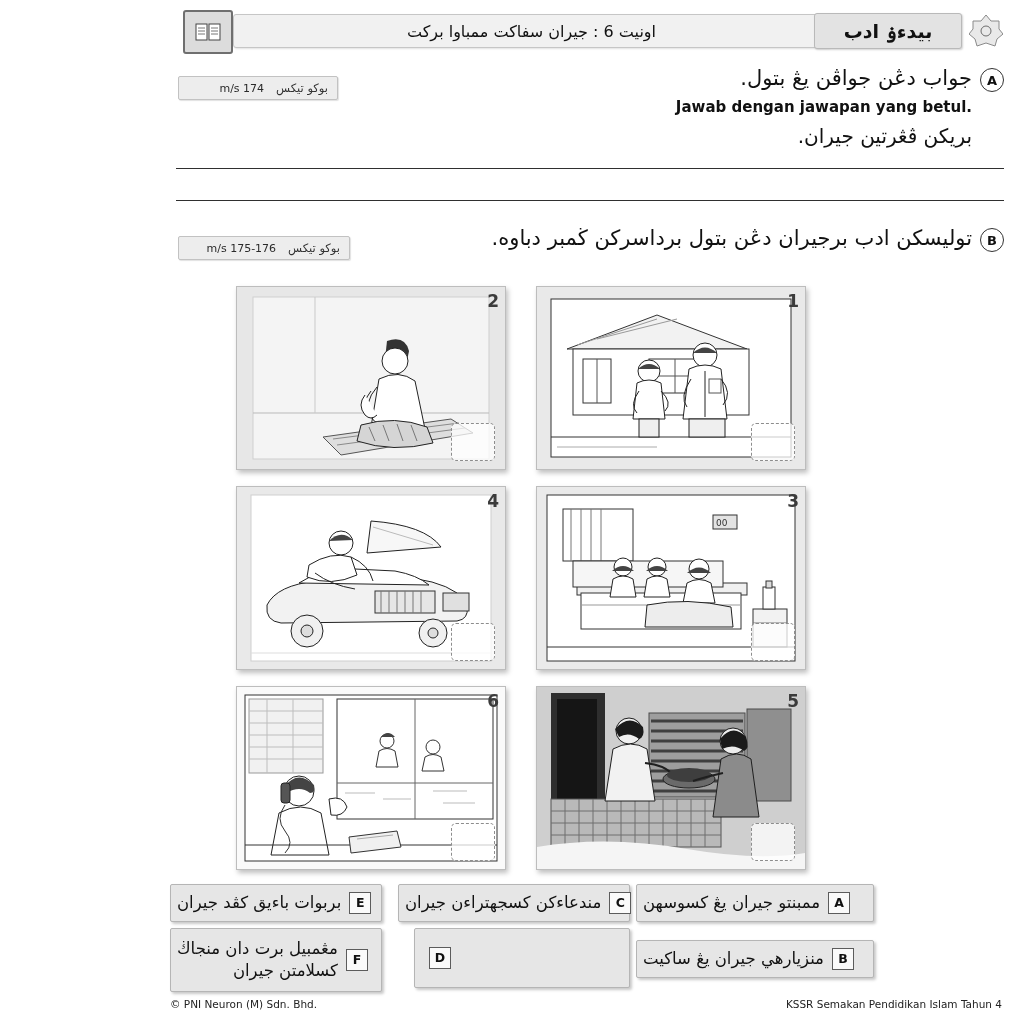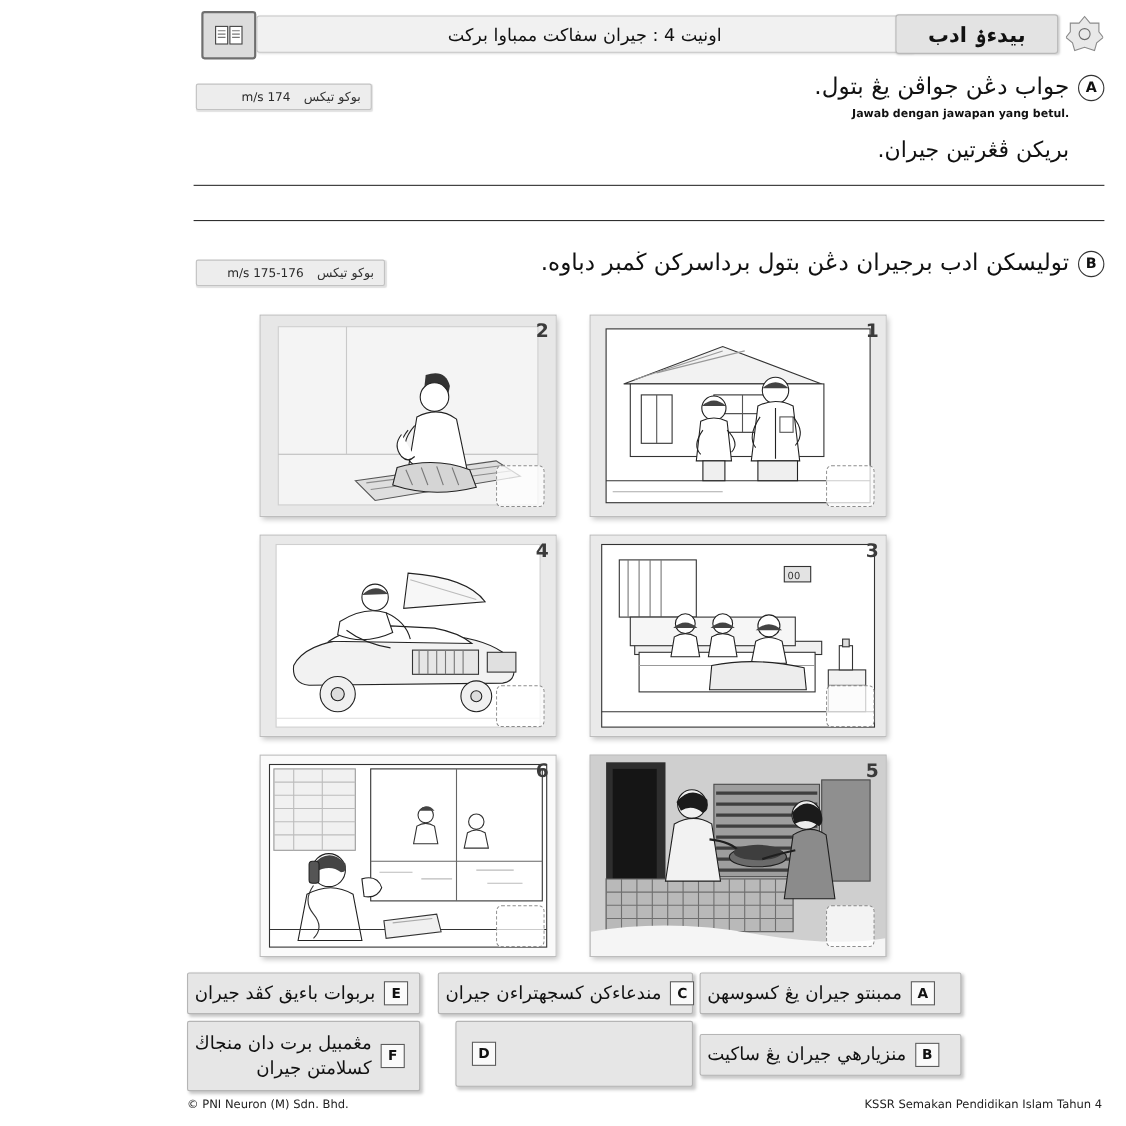--- a/index.html
+++ b/index.html
@@ -103,21 +103,21 @@
 
   .q-jawi {
     position: absolute;
     font-size: 21px;
     direction: rtl;
     text-align: right;
     white-space: nowrap;
   }
   .q-rumi {
     position: absolute;
-    font-size: 10px;
+    font-size: 15px;
     font-weight: bold;
     text-align: right;
     white-space: nowrap;
   }
   .q-sub {
     position: absolute;
     font-size: 20px;
     direction: rtl;
     white-space: nowrap;
   }
@@ -227,21 +227,21 @@
         <rect x="1" y="2" width="11" height="16" fill="#fff" stroke="#444"></rect>
         <rect x="14" y="2" width="11" height="16" fill="#fff" stroke="#444"></rect>
         <line x1="3" y1="6" x2="10" y2="6" stroke="#777"></line>
         <line x1="3" y1="9" x2="10" y2="9" stroke="#777"></line>
         <line x1="3" y1="12" x2="10" y2="12" stroke="#777"></line>
         <line x1="16" y1="6" x2="23" y2="6" stroke="#777"></line>
         <line x1="16" y1="9" x2="23" y2="9" stroke="#777"></line>
         <line x1="16" y1="12" x2="23" y2="12" stroke="#777"></line>
       </svg>
     </div>
-    <div class="hdr-unit">اونيت 4 : جيران سفاكت ممباوا بركت</div>
+    <div class="hdr-unit">اونيت 6 : جيران سفاكت ممباوا بركت</div>
     <div class="hdr-title">بيدءۏ ادب</div>
     <div class="hdr-badge">
       <svg width="34" height="34" viewBox="0 0 34 34" aria-hidden="true">
         <polygon points="17,2 22,8 30,8 30,16 34,21 28,26 26,33 17,30 8,33 6,26 0,21 4,16 4,8 12,8" fill="#e9e9e9" stroke="#8a8a8a" stroke-width="1"></polygon>
         <circle cx="17" cy="18" r="5" fill="none" stroke="#6d6d6d"></circle>
       </svg>
     </div>
   </div>
 
   <div class="qmark" style="top:68px; right:20px;">A</div>

